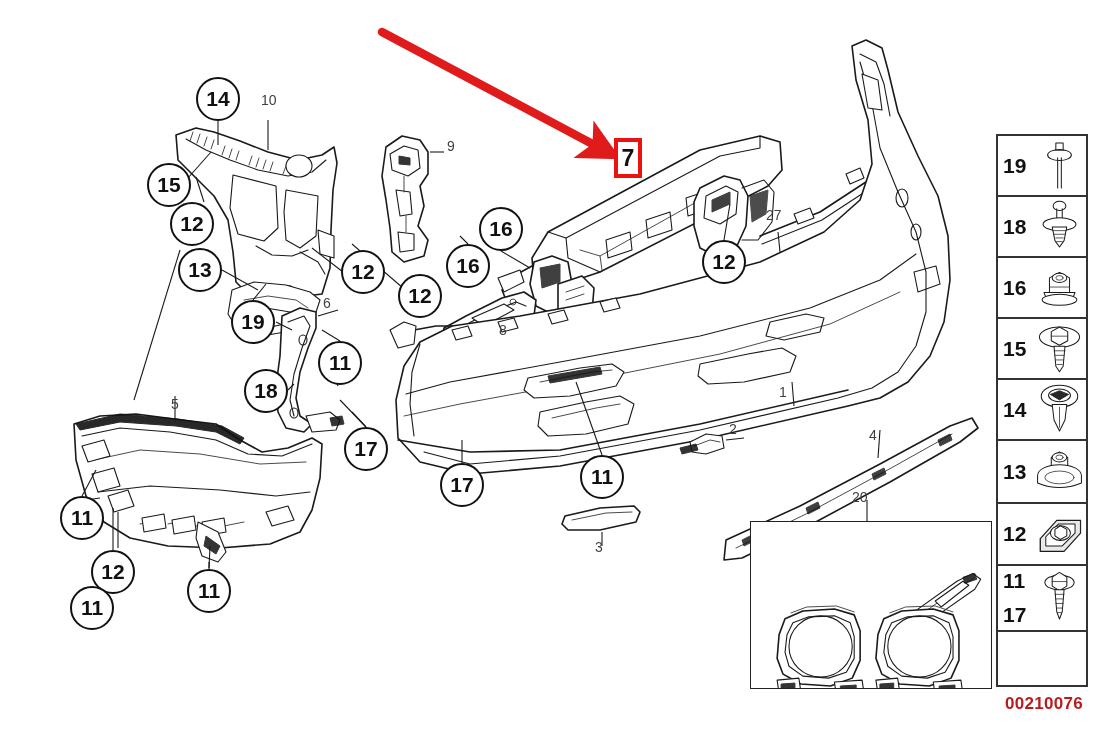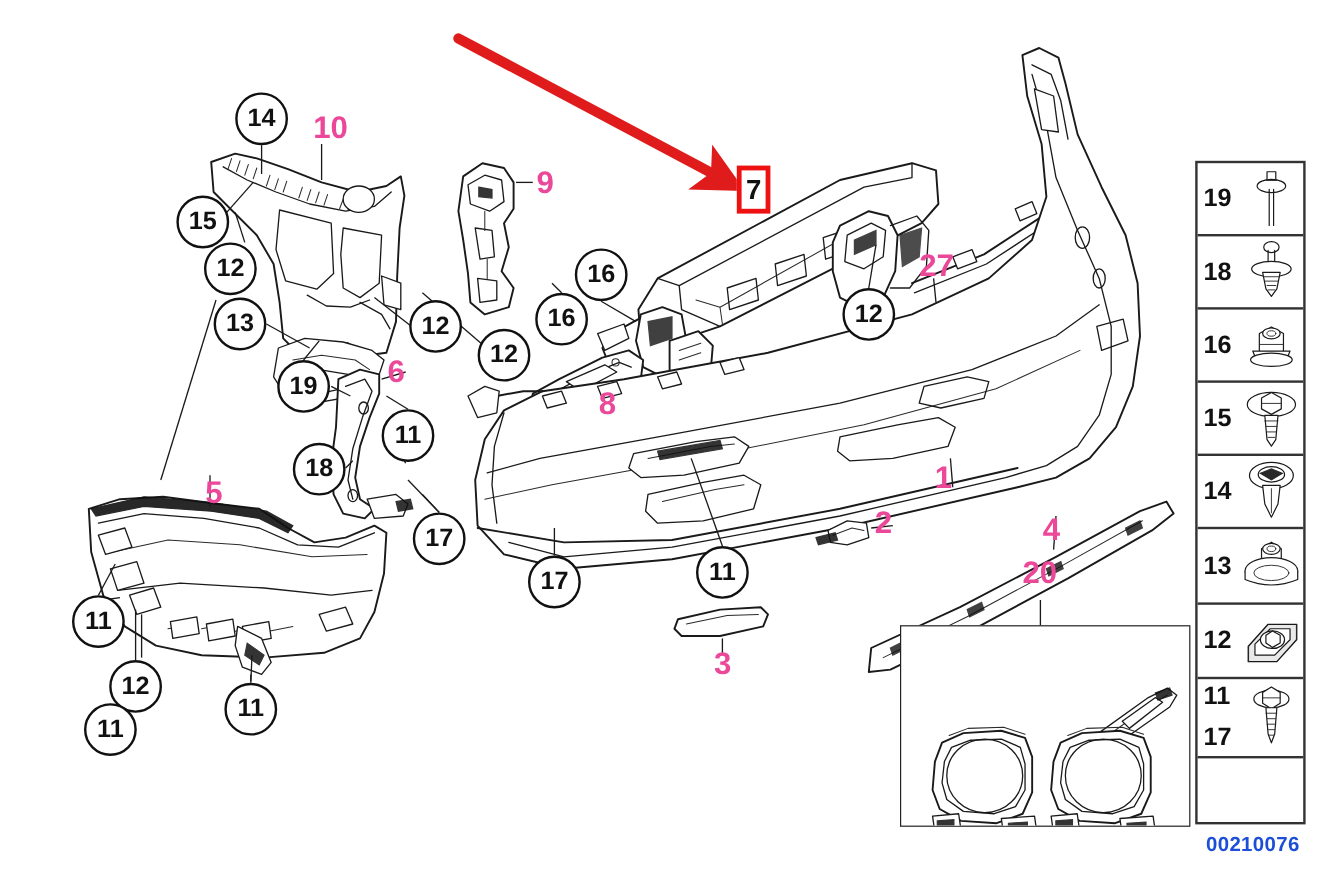--- a/index.html
+++ b/index.html
@@ -20,23 +20,23 @@
   .fillw{fill:#ffffff;stroke:#1a1a1a;stroke-width:1.6;stroke-linejoin:round;}
   .fillw-thin{fill:#ffffff;stroke:#1a1a1a;stroke-width:1.1;stroke-linejoin:round;}
   .fillg{fill:#e9e9e9;stroke:#1a1a1a;stroke-width:1.3;stroke-linejoin:round;}
   .fillk{fill:#111;stroke:#111;stroke-width:1;}
   .leader-thin{fill:none;stroke:#1a1a1a;stroke-width:1.1;}
 
   
   .lbl{
     position:absolute;
     font-family:"Liberation Sans", sans-serif;
-    font-weight:bold;
-    font-size:26px;
-    color:#ec4899;
+    font-weight:normal;
+    font-size:14px;
+    color:#404040;
     line-height:1;
     letter-spacing:0px;
     user-select:none;
     white-space:nowrap;
   }
   .circ{
     position:absolute;
     width:44px;height:44px;
     border:2.4px solid #111;
     border-radius:50%;
@@ -76,21 +76,21 @@
     font-weight:bold;font-size:21px;color:#111;
     padding-left:5px;width:30px;flex:0 0 30px;
     user-select:none;
   }
   .legend-num.stacked{display:flex;flex-direction:column;gap:10px;}
   .legend-art{flex:1;height:100%;position:relative;}
   .legend-art svg{position:absolute;left:0;top:0;width:100%;height:100%;}
   .partno{
     position:absolute;
     font-family:"Liberation Sans", sans-serif;
-    font-weight:bold;font-size:17px;color:#1d4ed8;
+    font-weight:bold;font-size:17px;color:#b91c1c;
     letter-spacing:0.3px;
     user-select:none;
   }
   .inset{
     position:absolute;
     box-sizing:border-box;
     border:1.8px solid #222;
     background:#fff;
   }
 </style>
@@ -354,21 +354,21 @@
   </div>
   <div class="lbl" style="left:779px;top:385px;">
     <span>1</span>
   </div>
   <div class="lbl" style="left:729px;top:422px;">
     <span>2</span>
   </div>
   <div class="lbl" style="left:869px;top:428px;">
     <span>4</span>
   </div>
-  <div class="lbl" style="left:852px;top:464px;">
+  <div class="lbl" style="left:852px;top:490px;">
     <span>20</span>
   </div>
   <div class="lbl" style="left:595px;top:540px;">
     <span>3</span>
   </div>
 
   <div class="redbox" style="left:614px;top:138px;width:28px;height:40px;border:4px solid #ee1111;">
     <span>7</span>
   </div>
 

